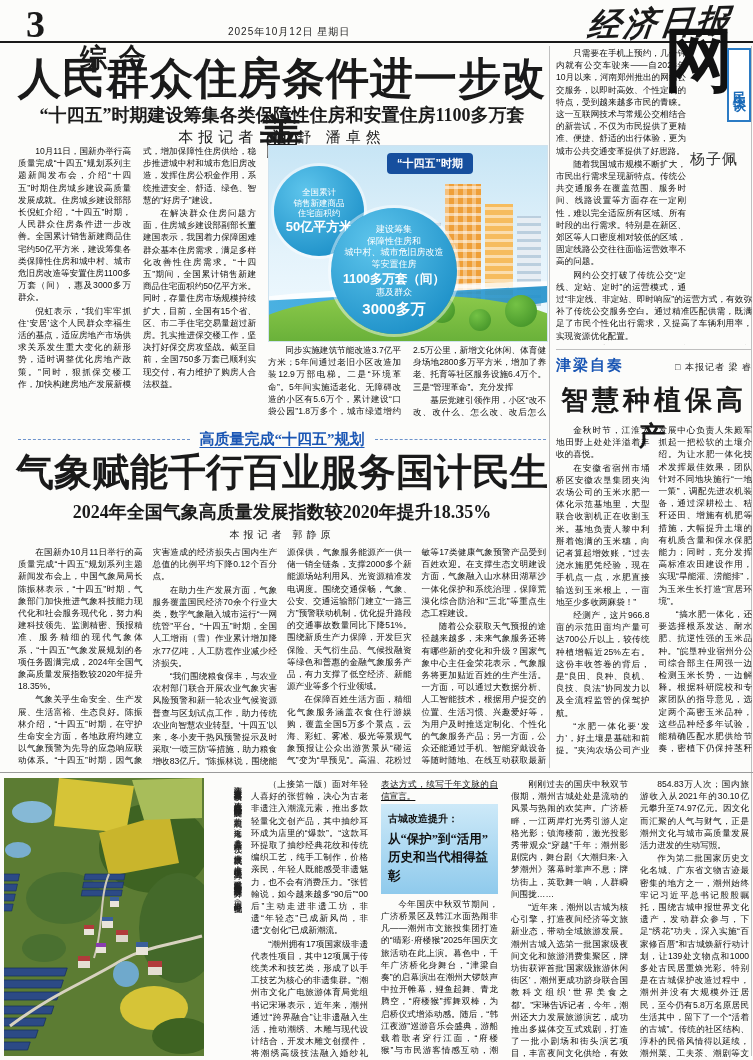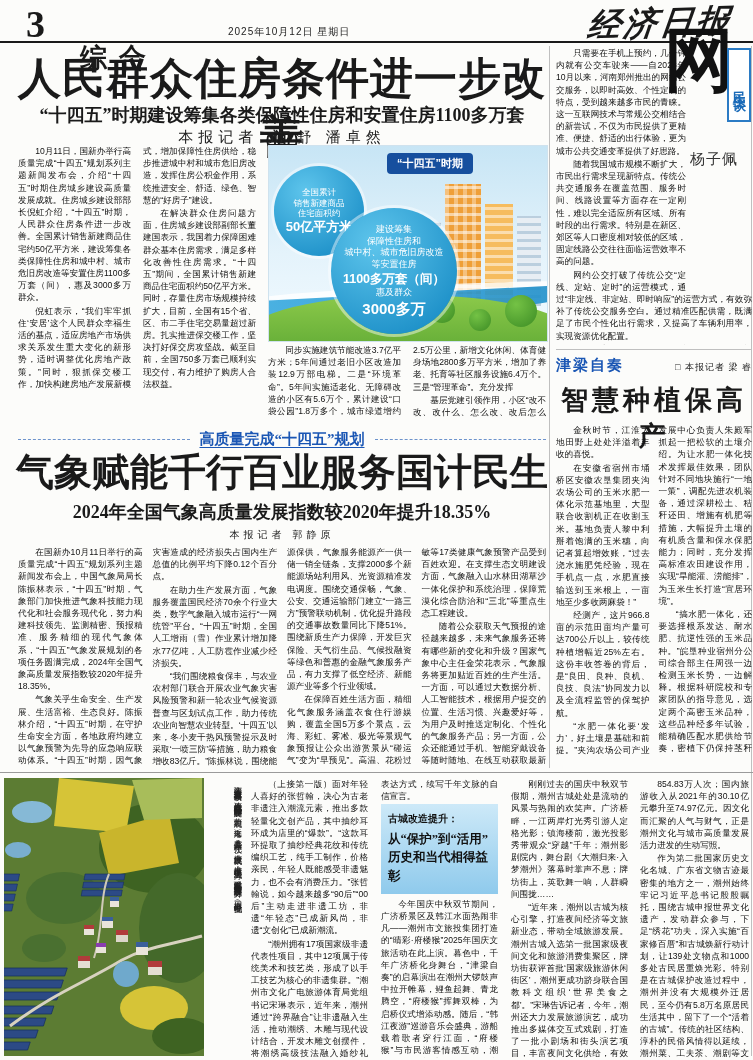--- a/index.html
+++ b/index.html
@@ -92,21 +92,21 @@
   .caption{position:absolute;left:207px;top:780px;width:36px;height:272px;writing-mode:vertical-rl;
            font-size:8.3px;line-height:1.35;color:#222;letter-spacing:.5px;}
   .bcol{position:absolute;top:778px;height:280px;overflow:hidden;}
   .bc1{left:251px;width:117px;}
   .bc2{left:381px;width:117px;}
   .bc3{left:511px;width:117px;}
   .bc4{left:640px;width:109px;}
   .eyebox{margin:2px 0 4px 0;padding:8px 7px;background:linear-gradient(180deg,#cde9f8,#8fcaec);}
   .eyebrow{font-size:10px;font-weight:700;margin:0 0 3px 0;}
   .btitle{font-size:12.5px;font-weight:900;line-height:1.5;margin:0;font-family:"Liberation Serif",serif;}
-  .lead-line{margin:0;text-align:justify;}
+  .lead-line{margin:0;text-align:justify;text-decoration:underline;}
 </style>
 </head>
 <body>
 
 <div class="page">
 
   <div class="pgnum">3</div>
   <div class="secname">综合</div>
   <div class="dateline">2025年10月12日 星期日</div>
   <div class="masthead">经济日报</div>

